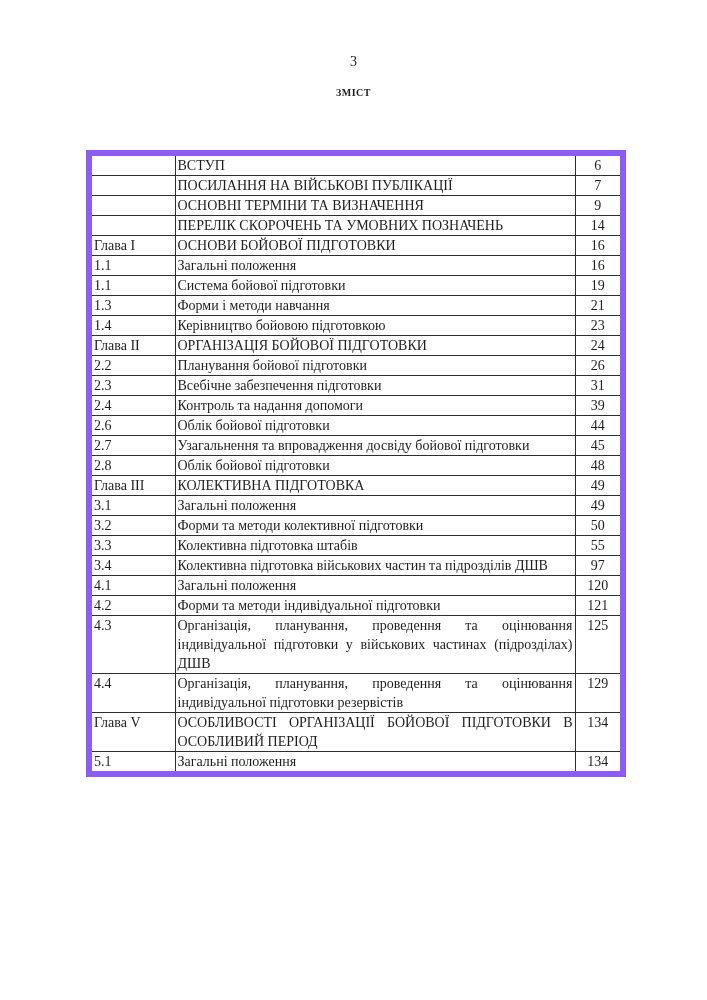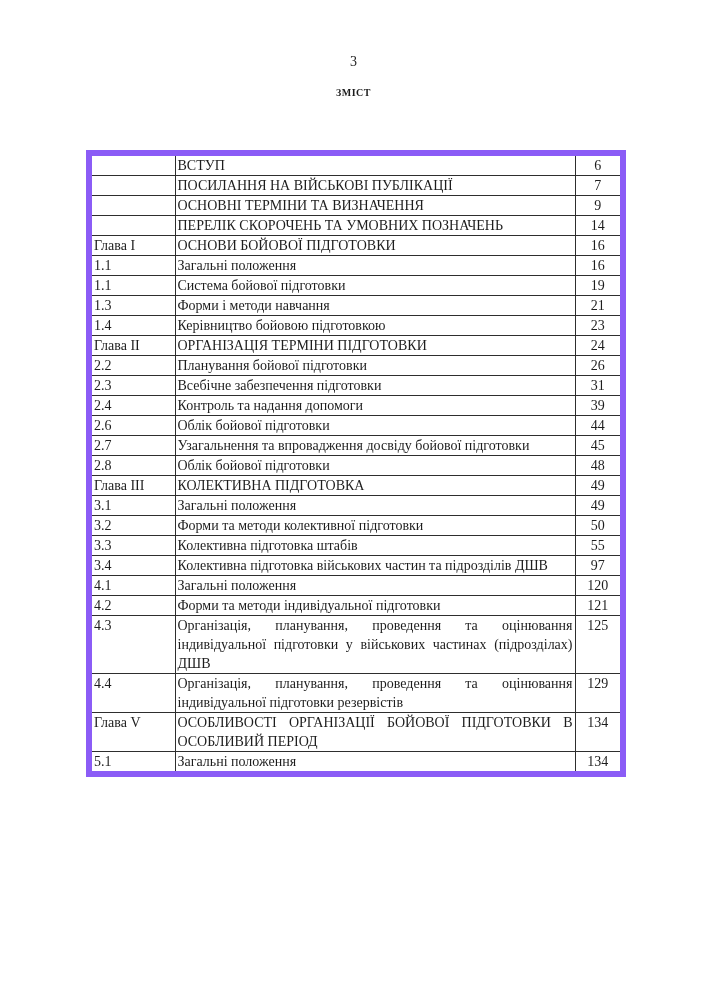--- a/index.html
+++ b/index.html
@@ -118,21 +118,21 @@
         <td class="col-title">Форми і методи навчання</td>
         <td class="col-page">21</td>
       </tr>
       <tr>
         <td class="col-chapter">1.4</td>
         <td class="col-title">Керівництво бойовою підготовкою</td>
         <td class="col-page">23</td>
       </tr>
       <tr>
         <td class="col-chapter">Глава II</td>
-        <td class="col-title">ОРГАНІЗАЦІЯ ТЕРМІНИ ПІДГОТОВКИ</td>
+        <td class="col-title">ОРГАНІЗАЦІЯ БОЙОВОЇ ПІДГОТОВКИ</td>
         <td class="col-page">24</td>
       </tr>
       <tr>
         <td class="col-chapter">2.2</td>
         <td class="col-title">Планування бойової підготовки</td>
         <td class="col-page">26</td>
       </tr>
       <tr>
         <td class="col-chapter">2.3</td>
         <td class="col-title">Всебічне забезпечення підготовки</td>

